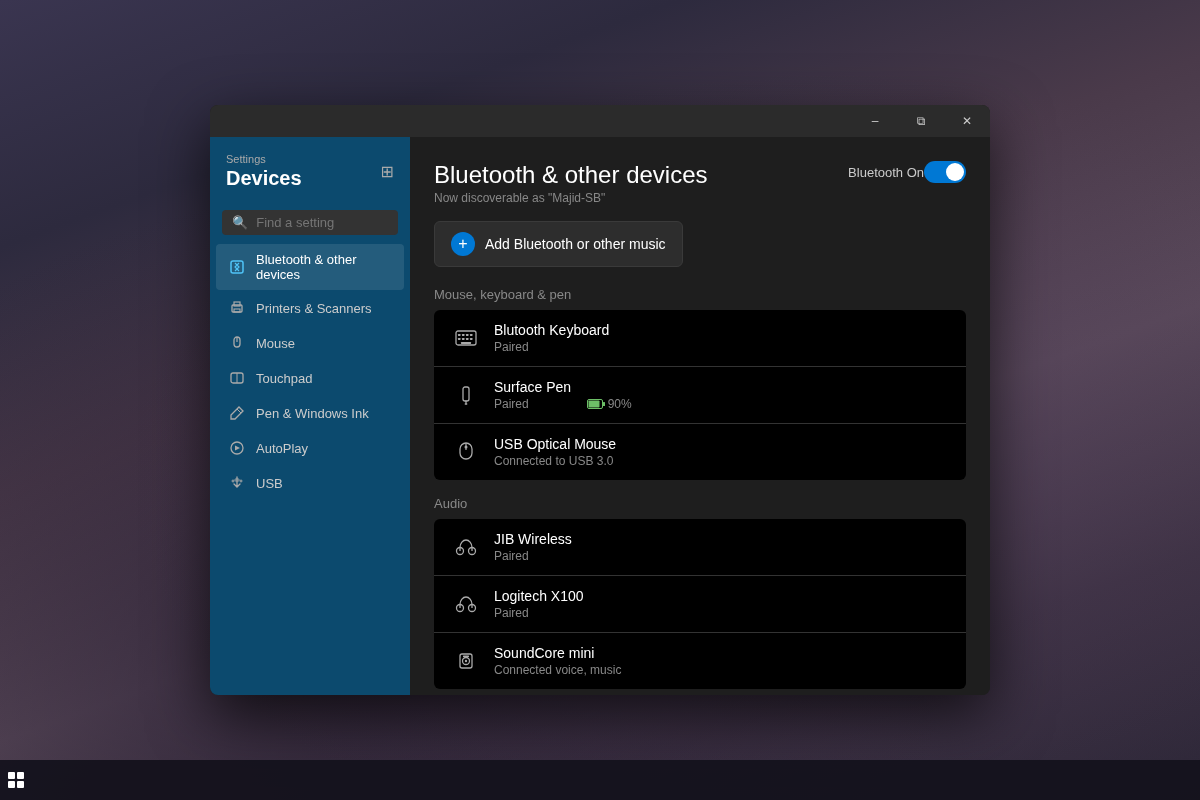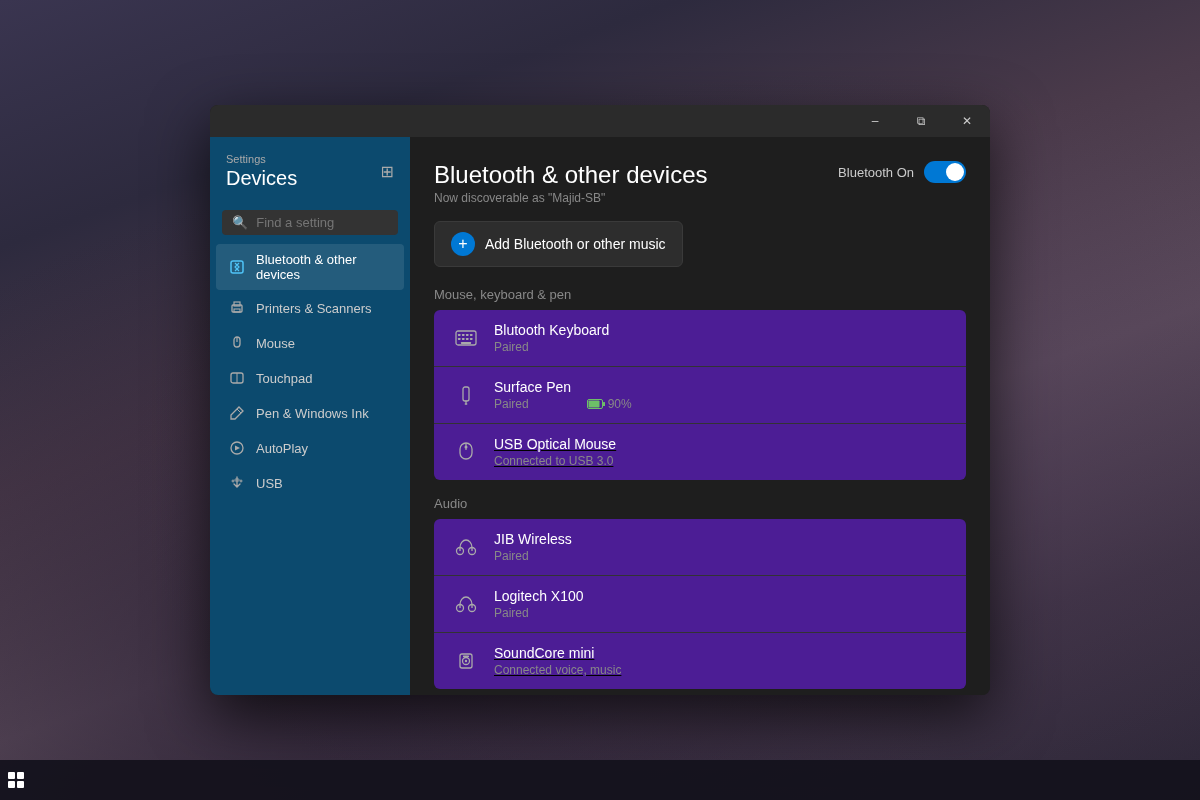--- a/index.html
+++ b/index.html
@@ -94,21 +94,21 @@
     .sidebar-header {
       padding: 0 16px 12px 16px;
     }
     .sidebar-settings-label {
       font-size: 11px;
       color: #aaa;
       margin-bottom: 2px;
     }
     .sidebar-title {
       font-size: 20px;
-      font-weight: 400;
+      font-weight: 700;
       color: #fff;
     }
     .sidebar-header-row {
       display: flex;
       align-items: center;
       justify-content: space-between;
     }
 
     
     .search-box {
@@ -181,21 +181,20 @@
       margin-bottom: 2px;
     }
     .panel-subtitle {
       font-size: 12px;
       color: #888;
     }
 
     .bluetooth-toggle {
       display: flex;
       align-items: center;
-      gap: 10px;
     }
     .bluetooth-label {
       font-size: 13px;
       color: #ccc;
     }
     .toggle-track {
       width: 42px;
       height: 22px;
       background: #0078d4;
       border-radius: 11px;
@@ -246,21 +245,21 @@
     
     .section-header {
       font-size: 13px;
       color: #888;
       margin-bottom: 8px;
       margin-top: 4px;
     }
 
     
     .device-list {
-      background: #4c1d95;
+      background: #000000;
       border-radius: 6px;
       overflow: hidden;
       margin-bottom: 16px;
     }
 
     .device-item {
       display: flex;
       align-items: center;
       gap: 12px;
       padding: 12px 16px;

